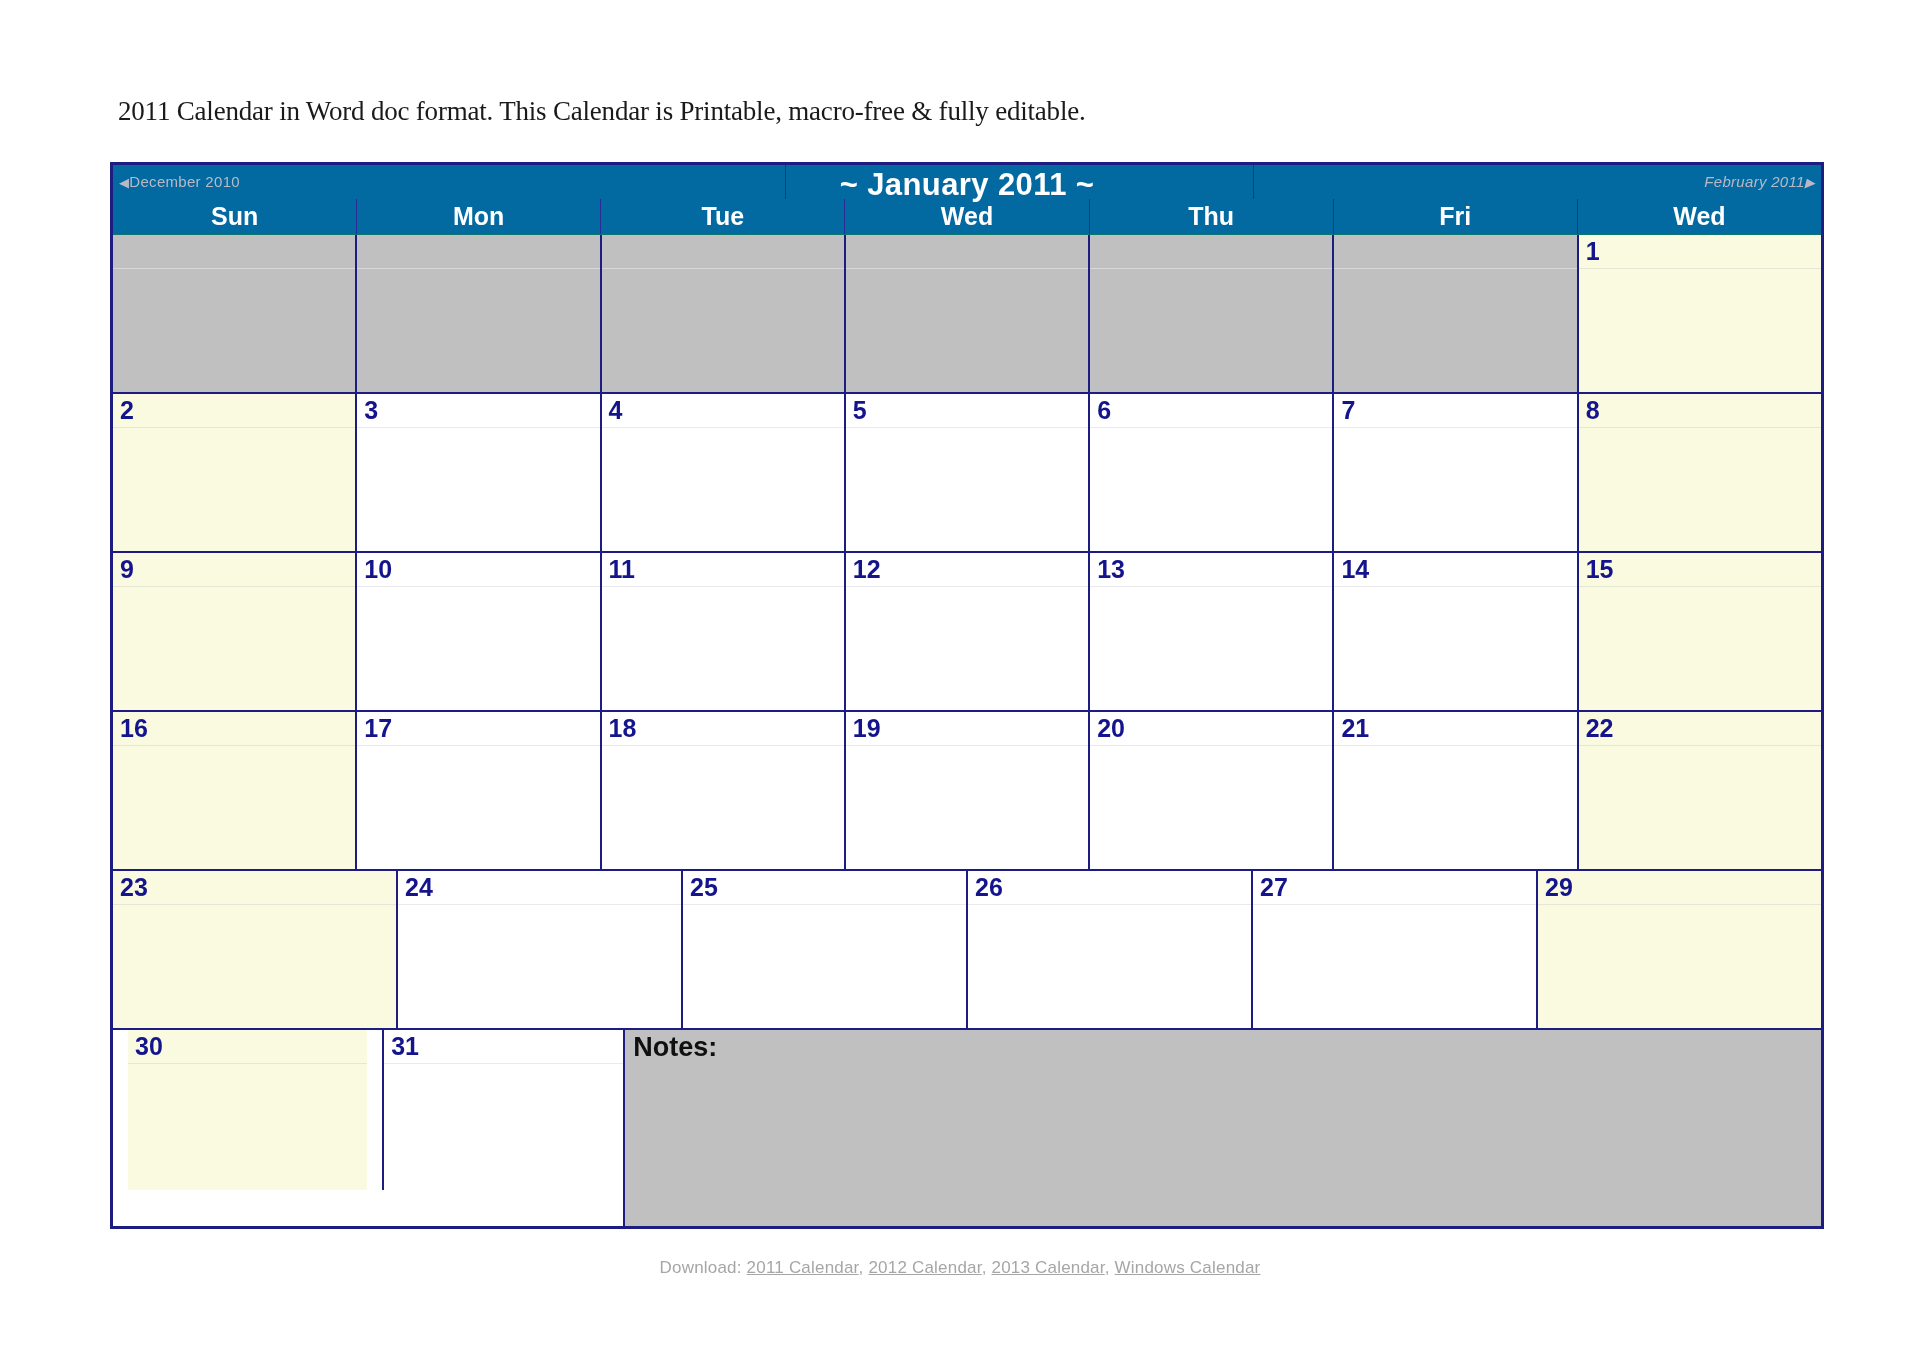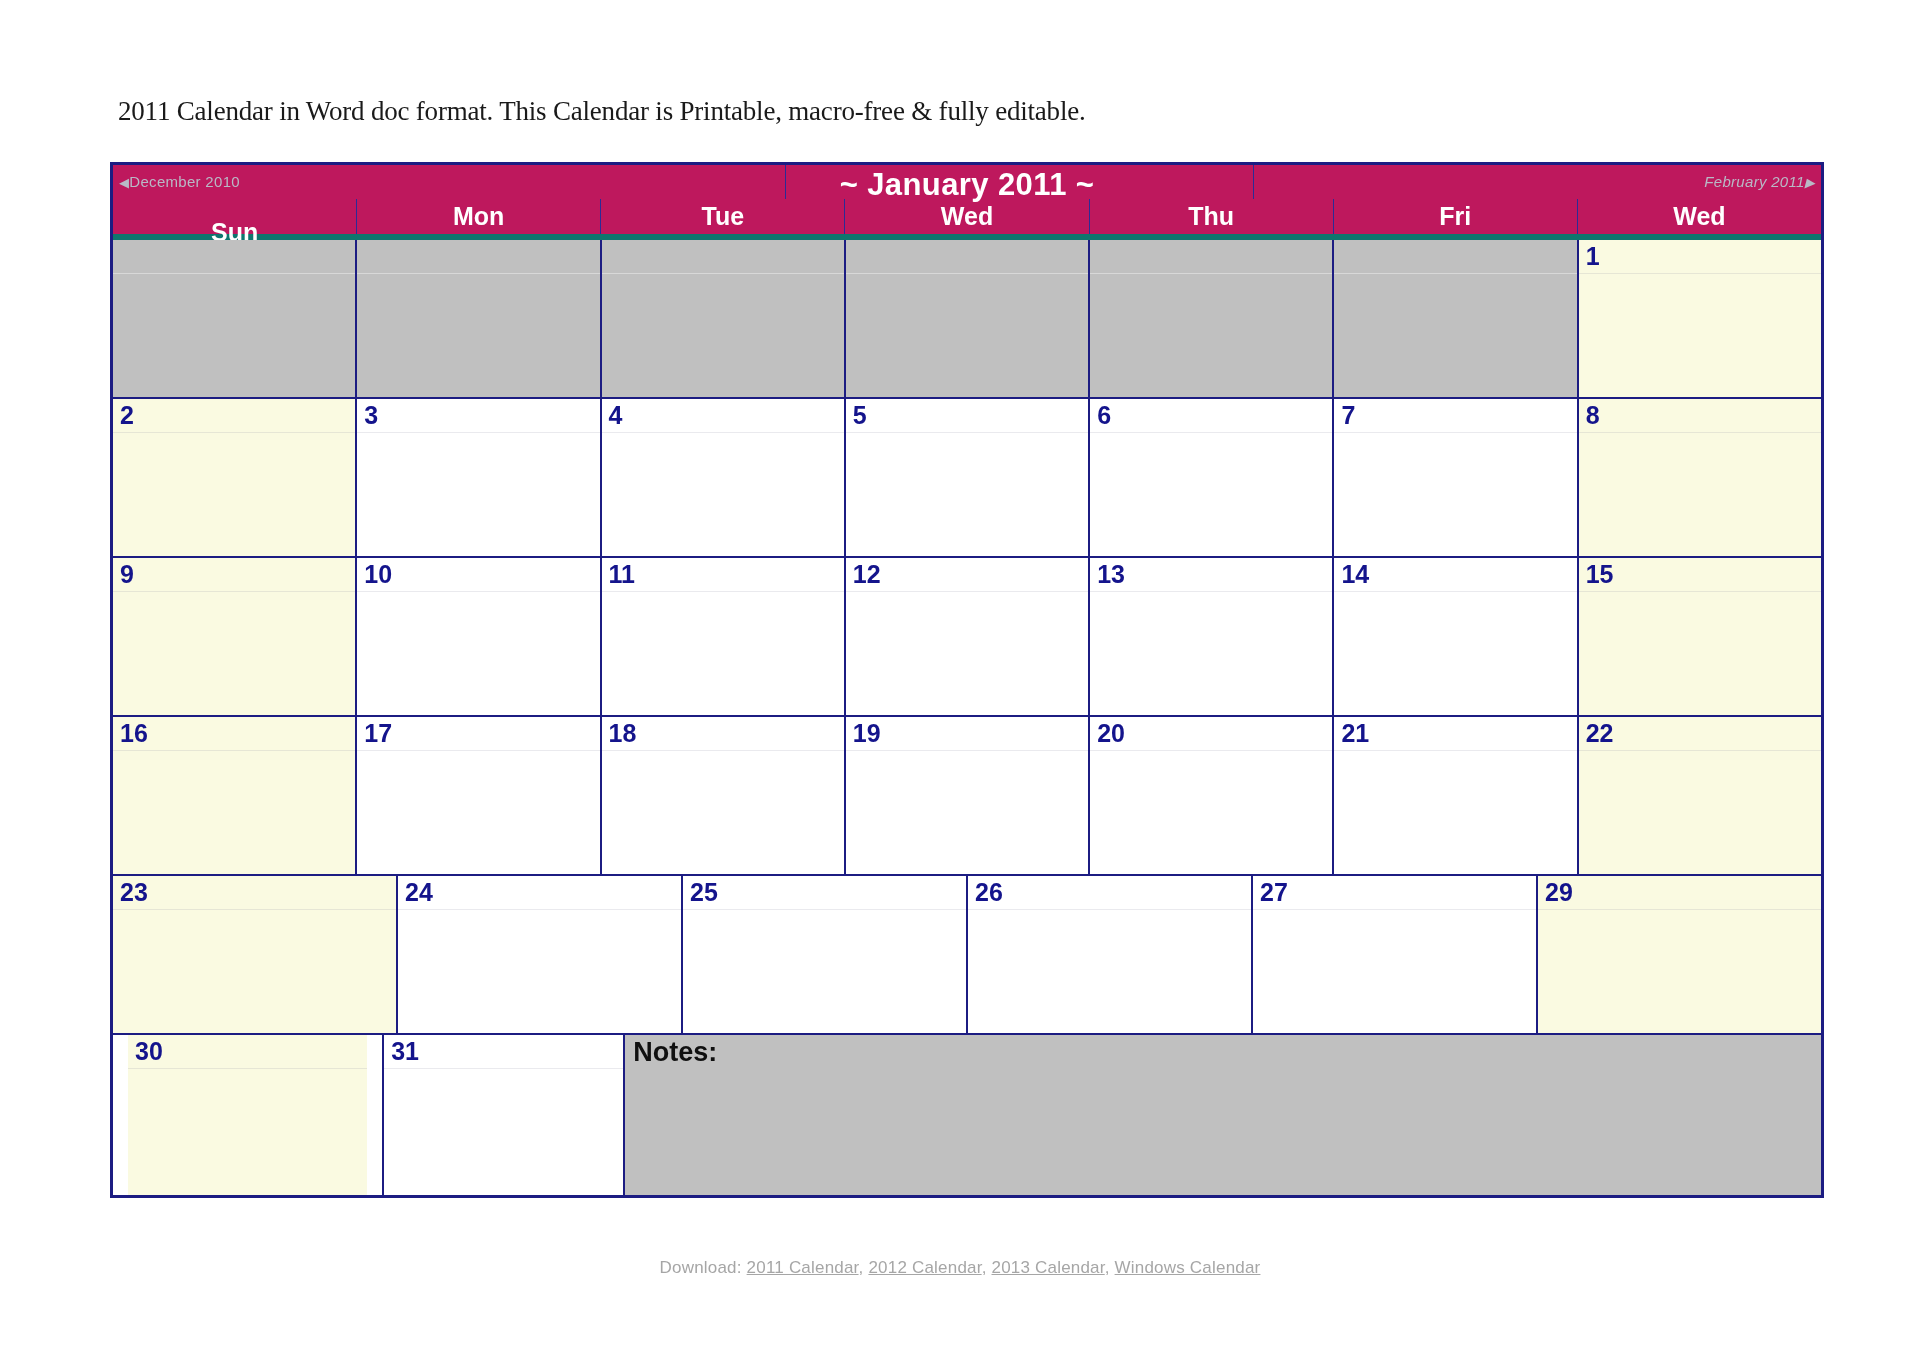--- a/index.html
+++ b/index.html
@@ -43,23 +43,23 @@
     left: 110px;
     top: 162px;
     width: 1714px;
     border: 3px solid #1c1c82;
     box-sizing: border-box;
     background: #ffffff;
   }
 
   
   .cal-head {
-    background: #be185d;
-    position: relative;
-    border-bottom: 6px solid #0f766e;
+    background: #0369a1;
+    position: relative;
+    border-bottom: 1px solid #0f766e;
   }
   .nav-row {
     position: relative;
     height: 34px;
   }
   .nav-prev {
     position: absolute;
     left: 6px;
     top: 9px;
     font-size: 15px;
@@ -110,21 +110,21 @@
   .dow {
     flex: 1 1 0;
     text-align: center;
     font-size: 25px;
     font-weight: bold;
     color: #ffffff;
     line-height: 34px;
     border-left: 1px solid #2b2b96;
     box-sizing: border-box;
   }
-  .dow:first-child { border-left: none; margin-top: 16px; }
+  .dow:first-child { border-left: none; }
 
   
   .week {
     display: flex;
     border-top: 2px solid #1c1c82;
   }
   .week:first-of-type { border-top: none; }
   .cell {
     flex: 1 1 0;
     height: 157px;
@@ -153,21 +153,21 @@
     top: 33px;
     height: 1px;
     background: rgba(140,140,160,0.18);
   }
   .cell.filler .inner-rule { background: rgba(255,255,255,0.38); }
 
   
   .week.last .cell { height: 160px; margin-left: 15px; }
   .notes-cell {
     flex: 5 1 0;
-    height: 160px;
+    height: 196px;
     box-sizing: border-box;
     border-left: 2px solid #1c1c82;
     background: #c0c0c0;
     position: relative;
     overflow: hidden;
   }
   .notes-label {
     position: absolute;
     left: 8px;
     top: 2px;

